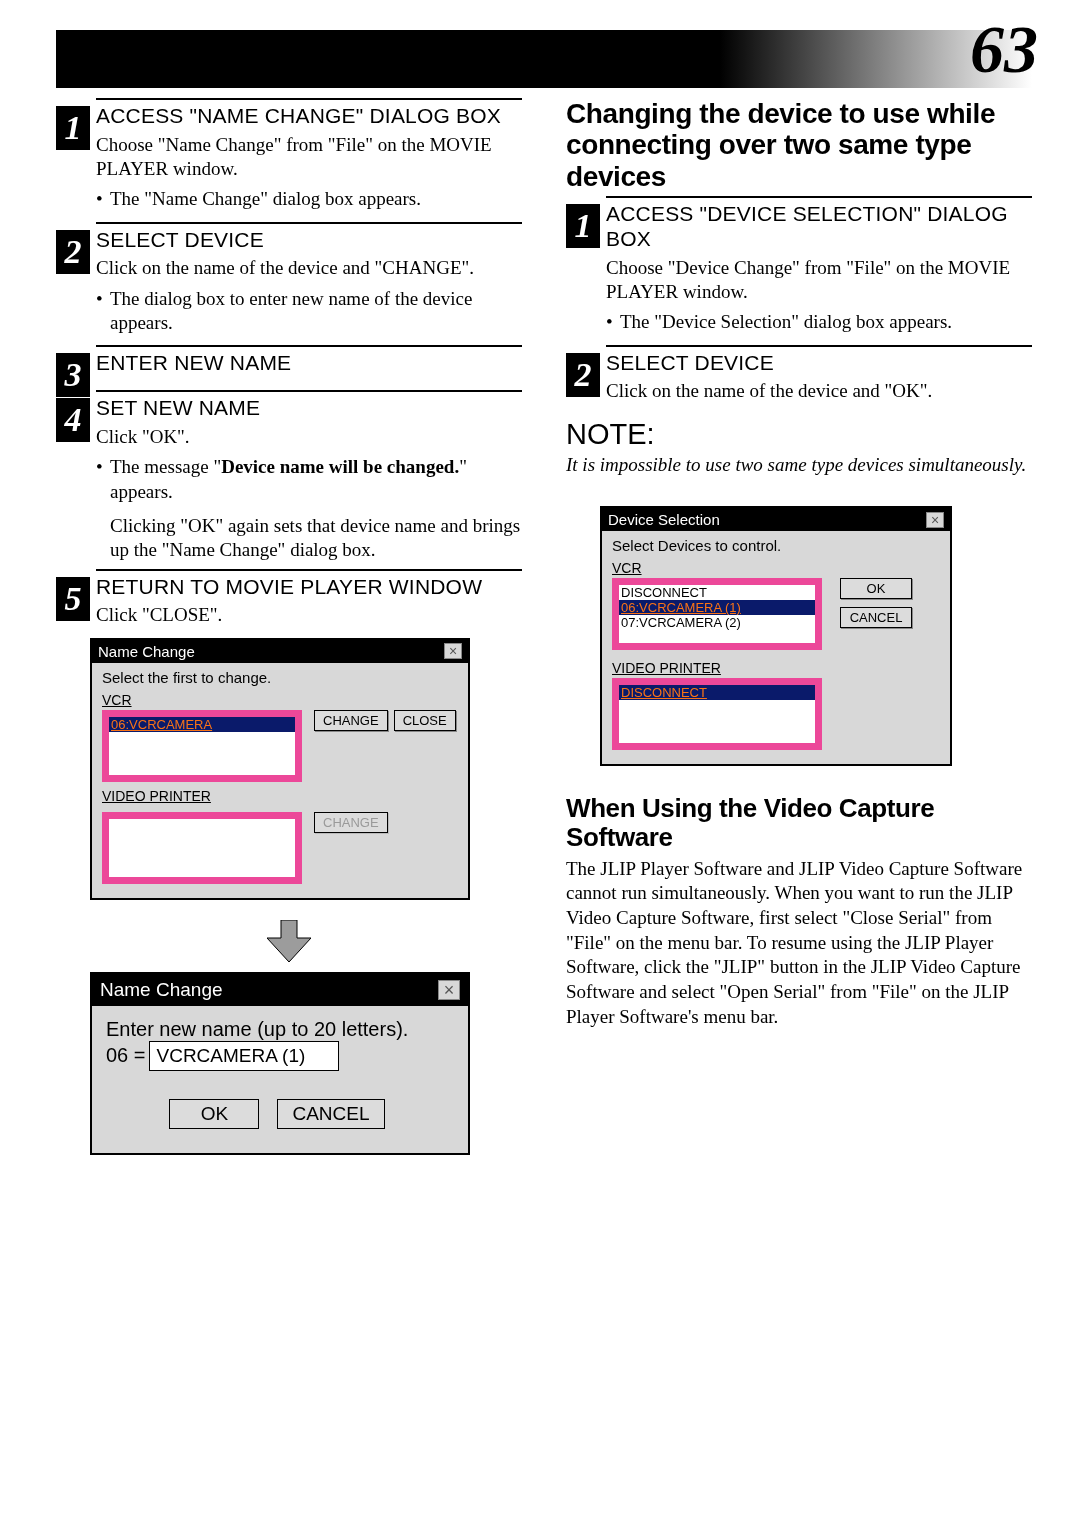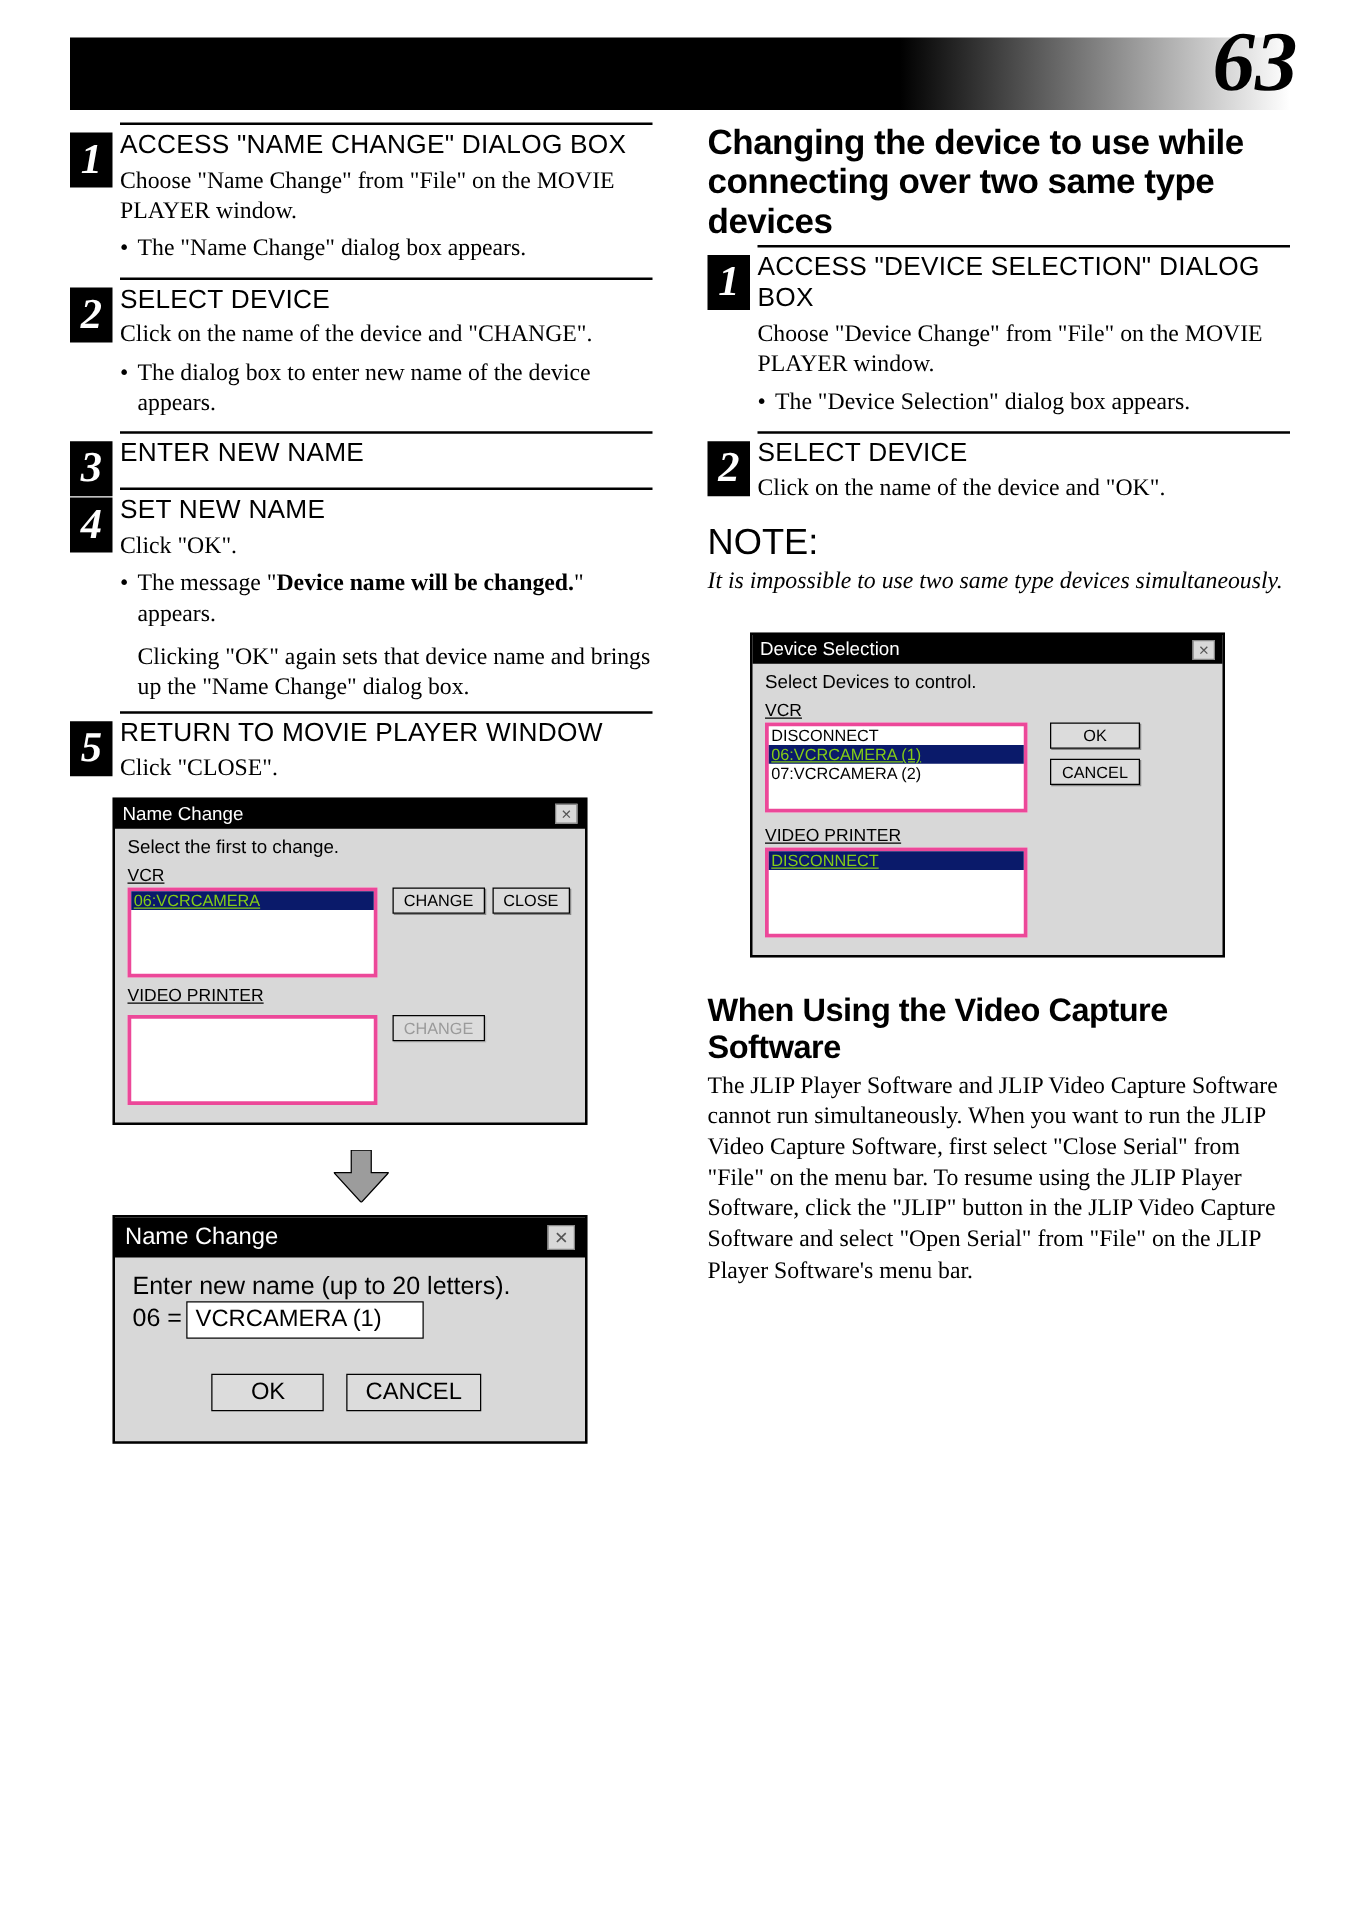--- a/index.html
+++ b/index.html
@@ -123,27 +123,27 @@
     width: 18px; height: 16px;
     font-size: 14px;
     line-height: 14px;
     text-align: center;
     border: 1px solid #888;
   }
   .dlg-body { padding: 6px 10px 14px 10px; font-size: 15px; }
   .dlg-body-l { padding: 12px 20px 24px 14px; font-size: 20px; }
   .sub-label { font-size: 14px; text-decoration: underline; margin-top: 6px; margin-bottom: 2px; }
   .listbox {
-    border: 3px solid #ec4899;
+    border: 7px solid #ec4899;
     background: #fff;
     height: 72px;
     width: 200px;
     font-size: 13px;
   }
-  .listbox .sel { background: #0a1a6a; color: #84cc16; padding: 0 2px; text-decoration: underline;}
+  .listbox .sel { background: #0a1a6a; color: #f97316; padding: 0 2px; text-decoration: underline;}
   .listbox .row-plain { padding: 0 2px; }
   .btn {
     border: 1px solid #000;
     background: #dcdcdc;
     font-size: 13px;
     padding: 2px 8px;
     min-width: 62px;
     text-align: center;
     box-shadow: 1px 1px 0 #888;
     display: inline-block;
@@ -293,21 +293,21 @@
     <div class="step-line"></div>
     <div class="step">
       <div class="step-num">2</div>
       <div class="step-title">SELECT DEVICE</div>
       <div class="step-body">Click on the name of the device and "OK".</div>
     </div>
 
     <div class="note-label">NOTE:</div>
     <div class="note-body">It is impossible to use two same type devices simultaneously.</div>
 
-    <div class="dlg" style="width:380px; margin-left:34px;">
+    <div class="dlg" style="width:352px; margin-left:34px;">
       <div class="dlg-title">
         <span>Device Selection</span>
         <span class="dlg-close">×</span>
       </div>
       <div class="dlg-body">
         <div>Select Devices to control.</div>
         <div class="dlg-ds-row">
           <div>
             <div class="sub-label">VCR</div>
             <div class="listbox listbox-ds1">

